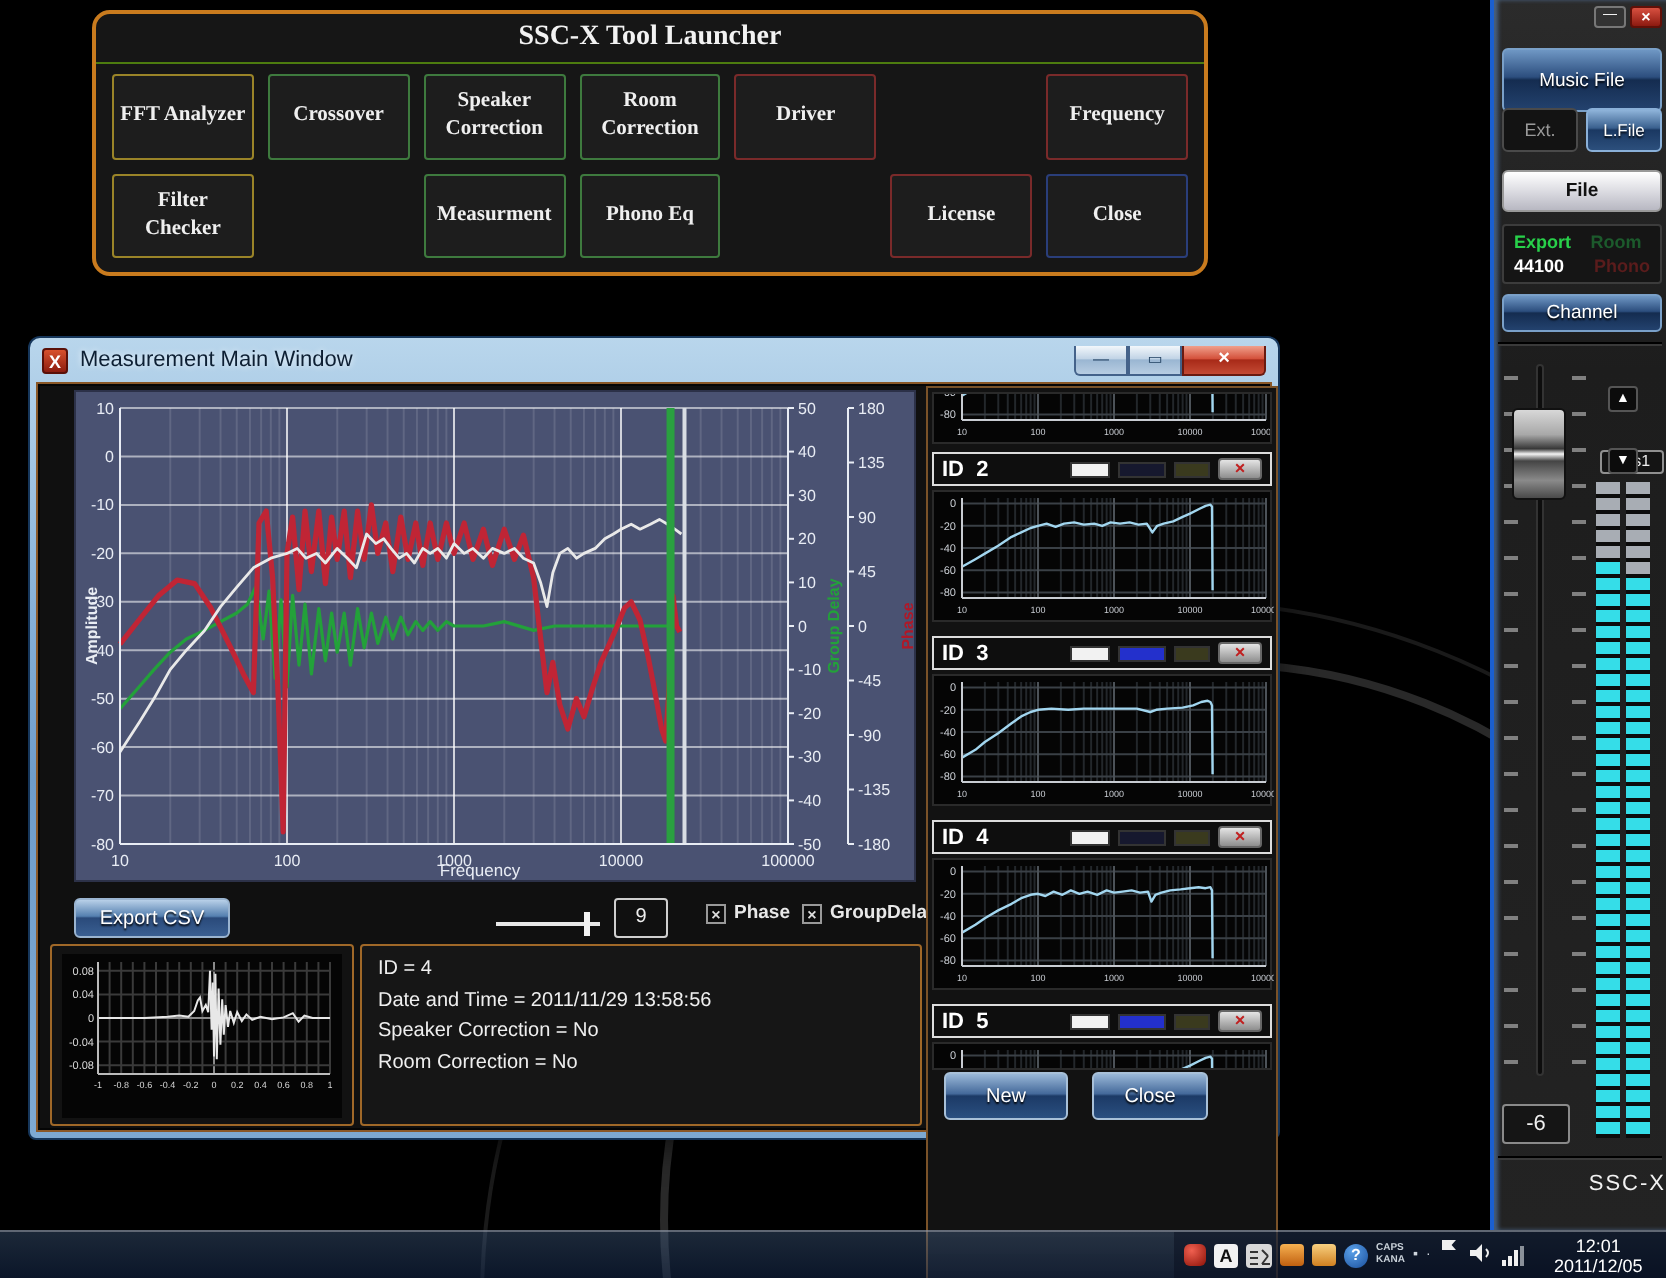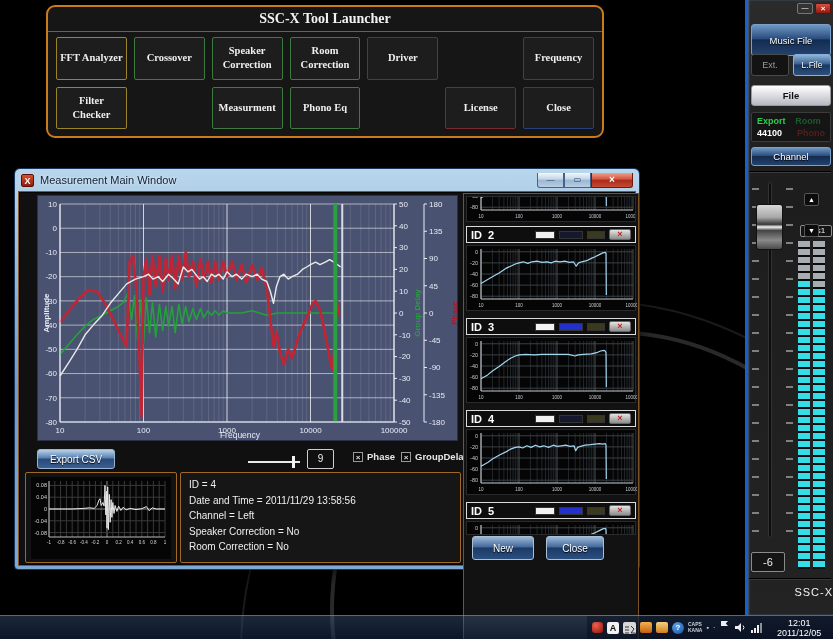--- a/index.html
+++ b/index.html
@@ -373,21 +373,20 @@
             <text x="87.6" y="67" text-anchor="middle" font-size="4.5" fill="#d8d8d8">0.2</text>
             <text x="99.19999999999999" y="67" text-anchor="middle" font-size="4.5" fill="#d8d8d8">0.4</text>
             <text x="110.80000000000001" y="67" text-anchor="middle" font-size="4.5" fill="#d8d8d8">0.6</text>
             <text x="122.4" y="67" text-anchor="middle" font-size="4.5" fill="#d8d8d8">0.8</text>
             <text x="134" y="67" text-anchor="middle" font-size="4.5" fill="#d8d8d8">1</text>
           </svg>
       </div>
       <div class="info-panel">
         <div>ID = 4</div>
         <div>Date and Time = 2011/11/29 13:58:56</div>
-        <div>Channel = Left</div>
         <div>Speaker Correction = No</div>
         <div>Room Correction = No</div>
       </div>
 
       <div class="list-panel">
         <div class="sliver" style="top:2px;height:26px">
           <svg id="mini1" width="170" height="66" style="top:-40px">
               <line x1="25.439139835231288" x2="25.439139835231288" y1="3" y2="53" stroke="#23272b"></line>
               <line x1="32.13060767934717" x2="32.13060767934717" y1="3" y2="53" stroke="#23272b"></line>
               <line x1="36.878279670462575" x2="36.878279670462575" y1="3" y2="53" stroke="#23272b"></line>

